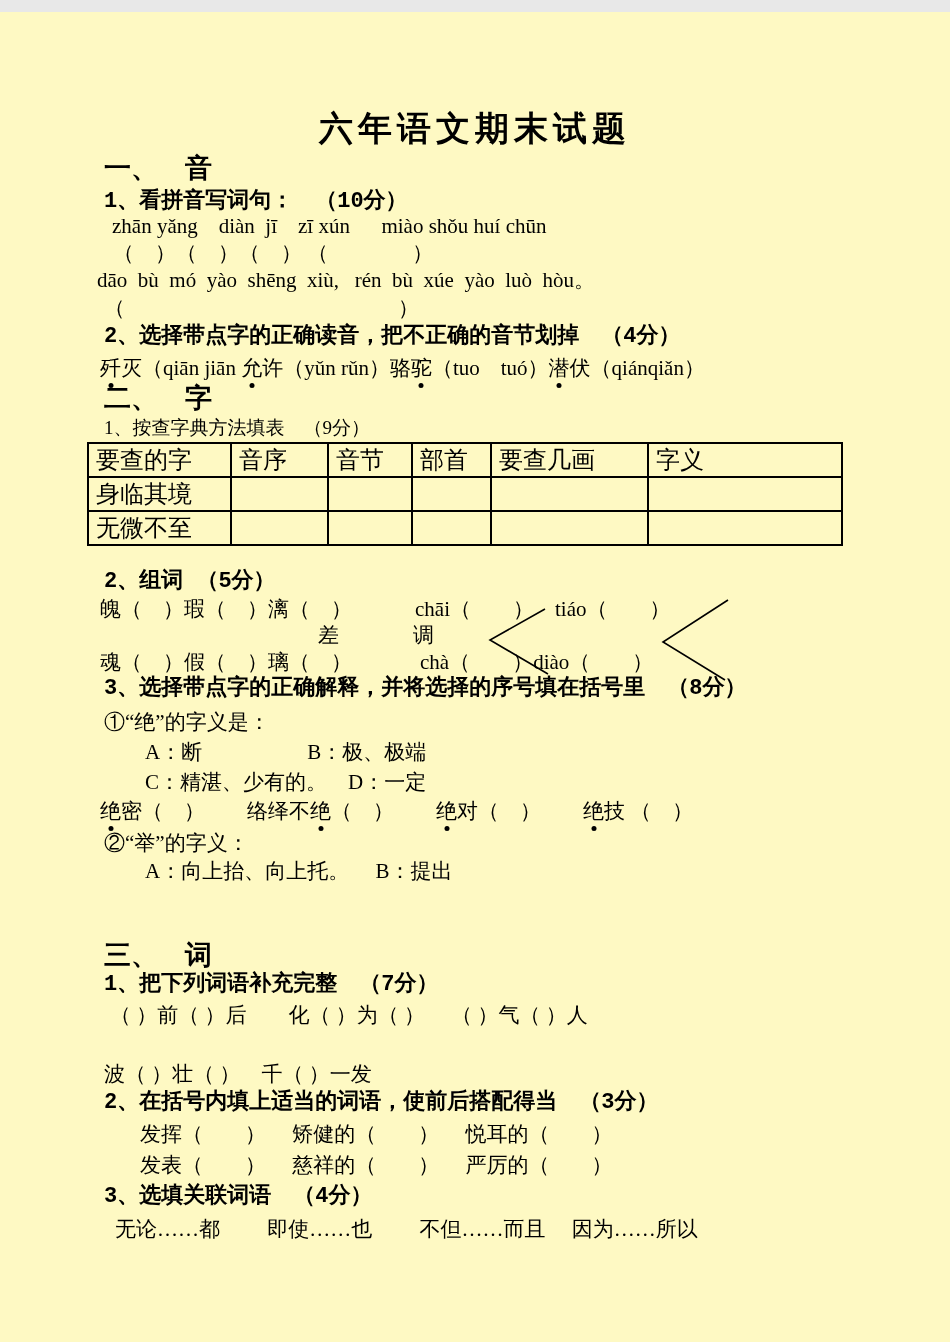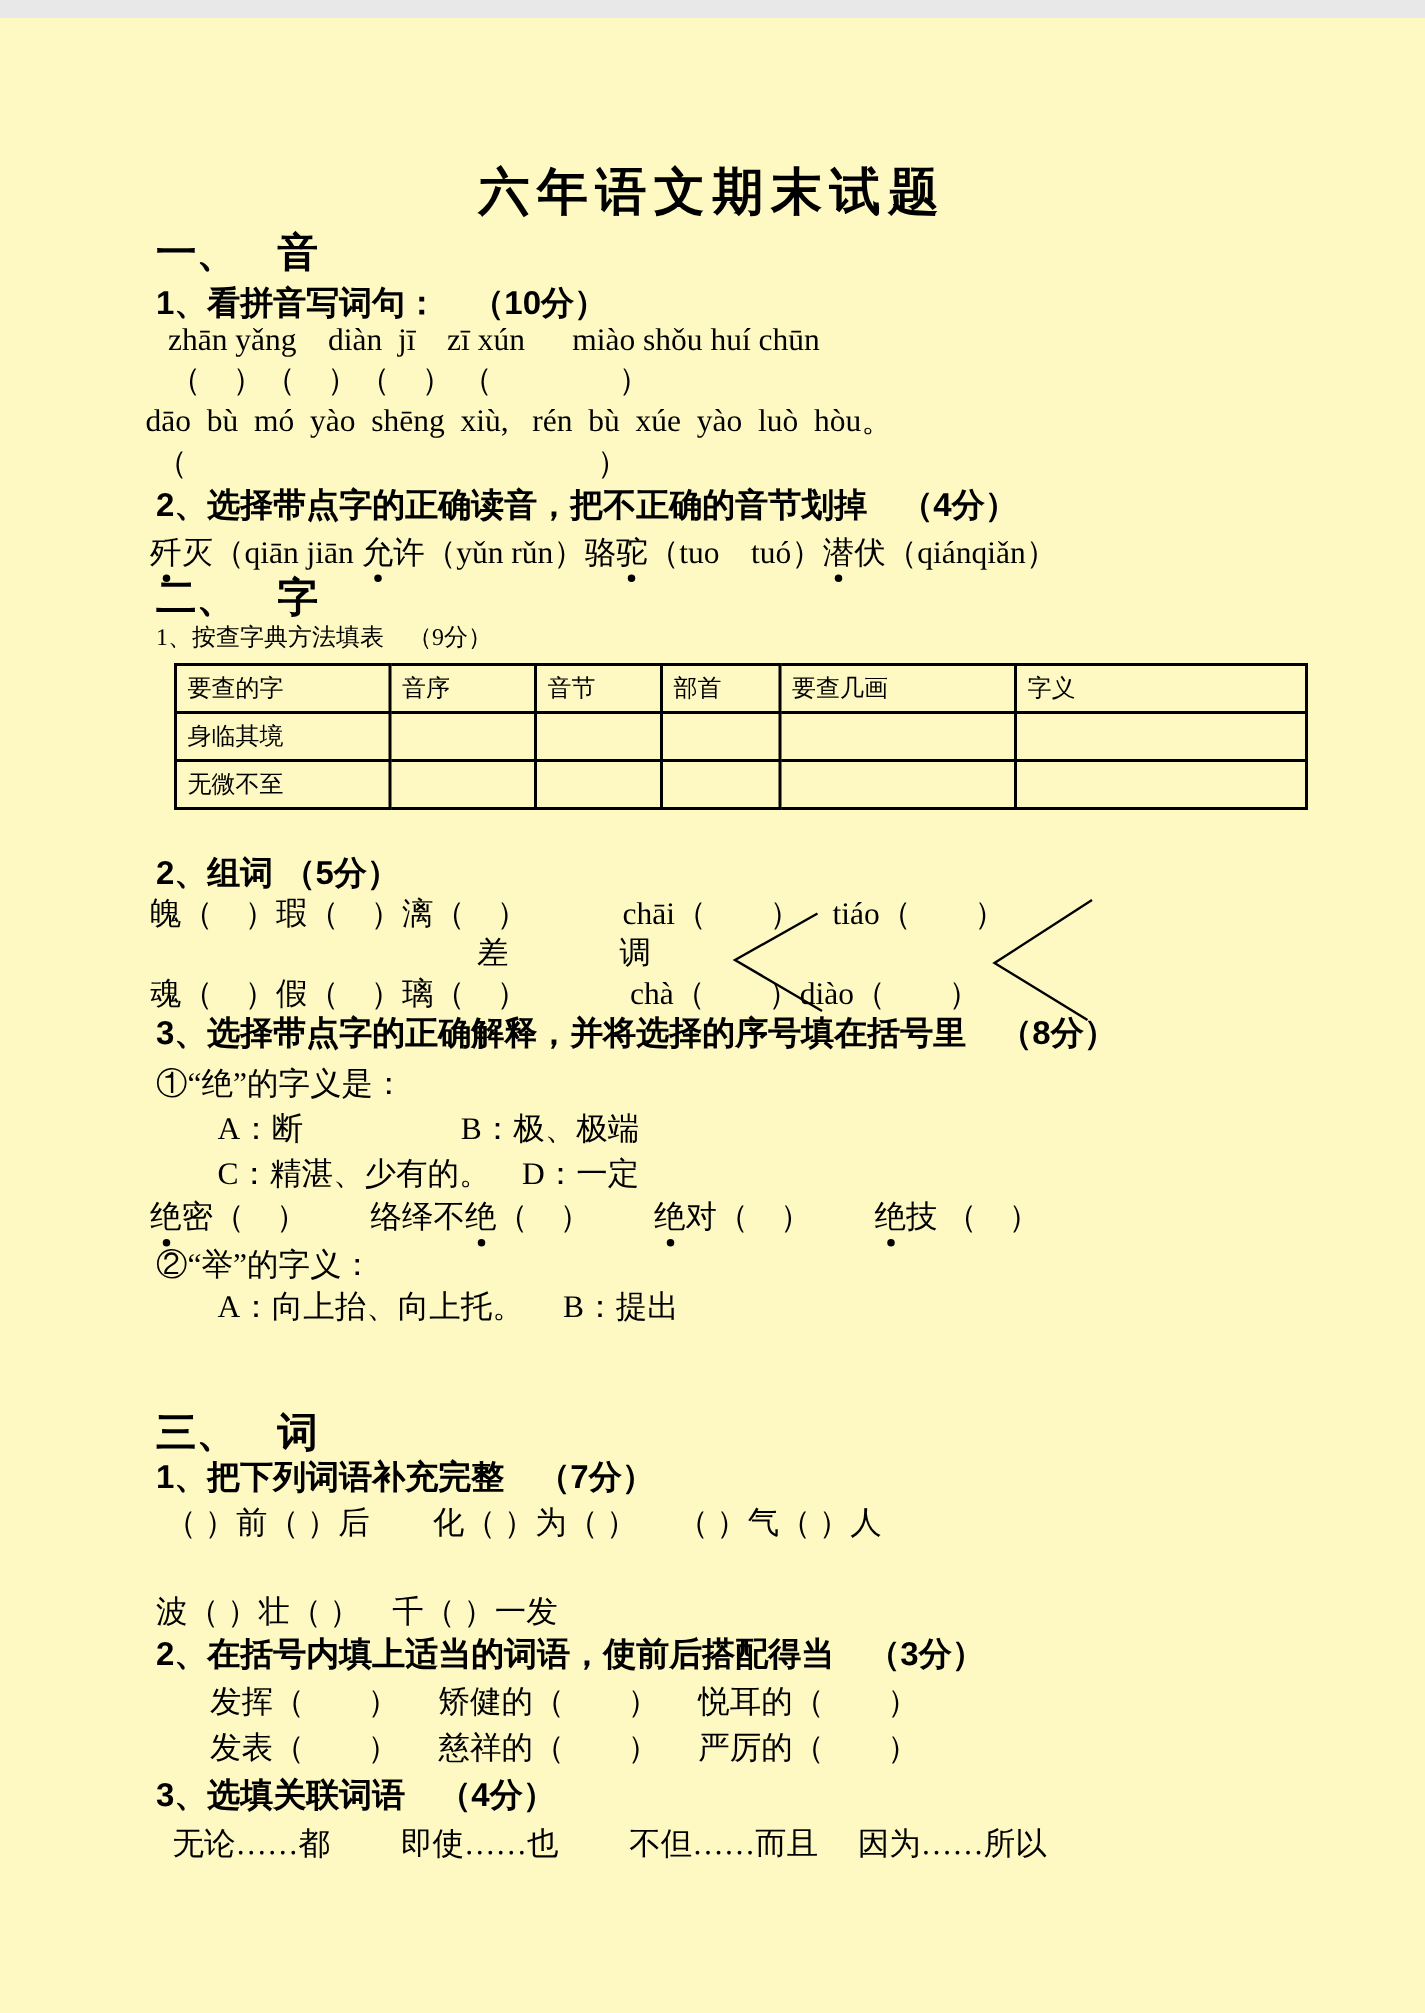--- a/index.html
+++ b/index.html
@@ -8,34 +8,34 @@
     width:950px; height:1342px;
     margin:12px auto;
     background:#fef9c3;
     color:#000;
     font-family:"Liberation Serif","DejaVu Serif",serif;
     overflow:hidden;
   }
   .ln { position:absolute; white-space:pre; line-height:1.22; }
   .title { font-size:34px; font-weight:bold; letter-spacing:5px; text-align:center; }
   .h  { font-size:27px; font-weight:bold; font-family:"Liberation Sans","DejaVu Sans",sans-serif; }
-  .b  { font-size:22px; font-weight:bold; font-family:Liberation Sans, sans-serif; }
+  .b  { font-size:22px; font-weight:bold; font-family:Liberation Mono, monospace; }
   .t  { font-size:21px; }
   .p  { font-size:21px; }
-  .s  { font-size:16px; }
+  .s  { font-size:19px; }
   .dotted { position:relative; display:inline-block; }
   .dotted::after {
     content:""; position:absolute; left:50%; bottom:-6px;
     transform:translateX(-50%);
     width:5px; height:5px; border-radius:50%; background:#000;
   }
   table.dict {
-    position:absolute; top:430px; left:116px;
+    position:absolute; top:430px; left:87px;
     border-collapse:collapse; table-layout:fixed;
-    font-size:16px;
+    font-size:24px;
   }
   table.dict th, table.dict td {
     border:2px solid #000;
     height:30px;
     padding:0 0 0 7px;
     font-weight:normal;
     text-align:left;
     vertical-align:middle;
     white-space:pre;
   }

